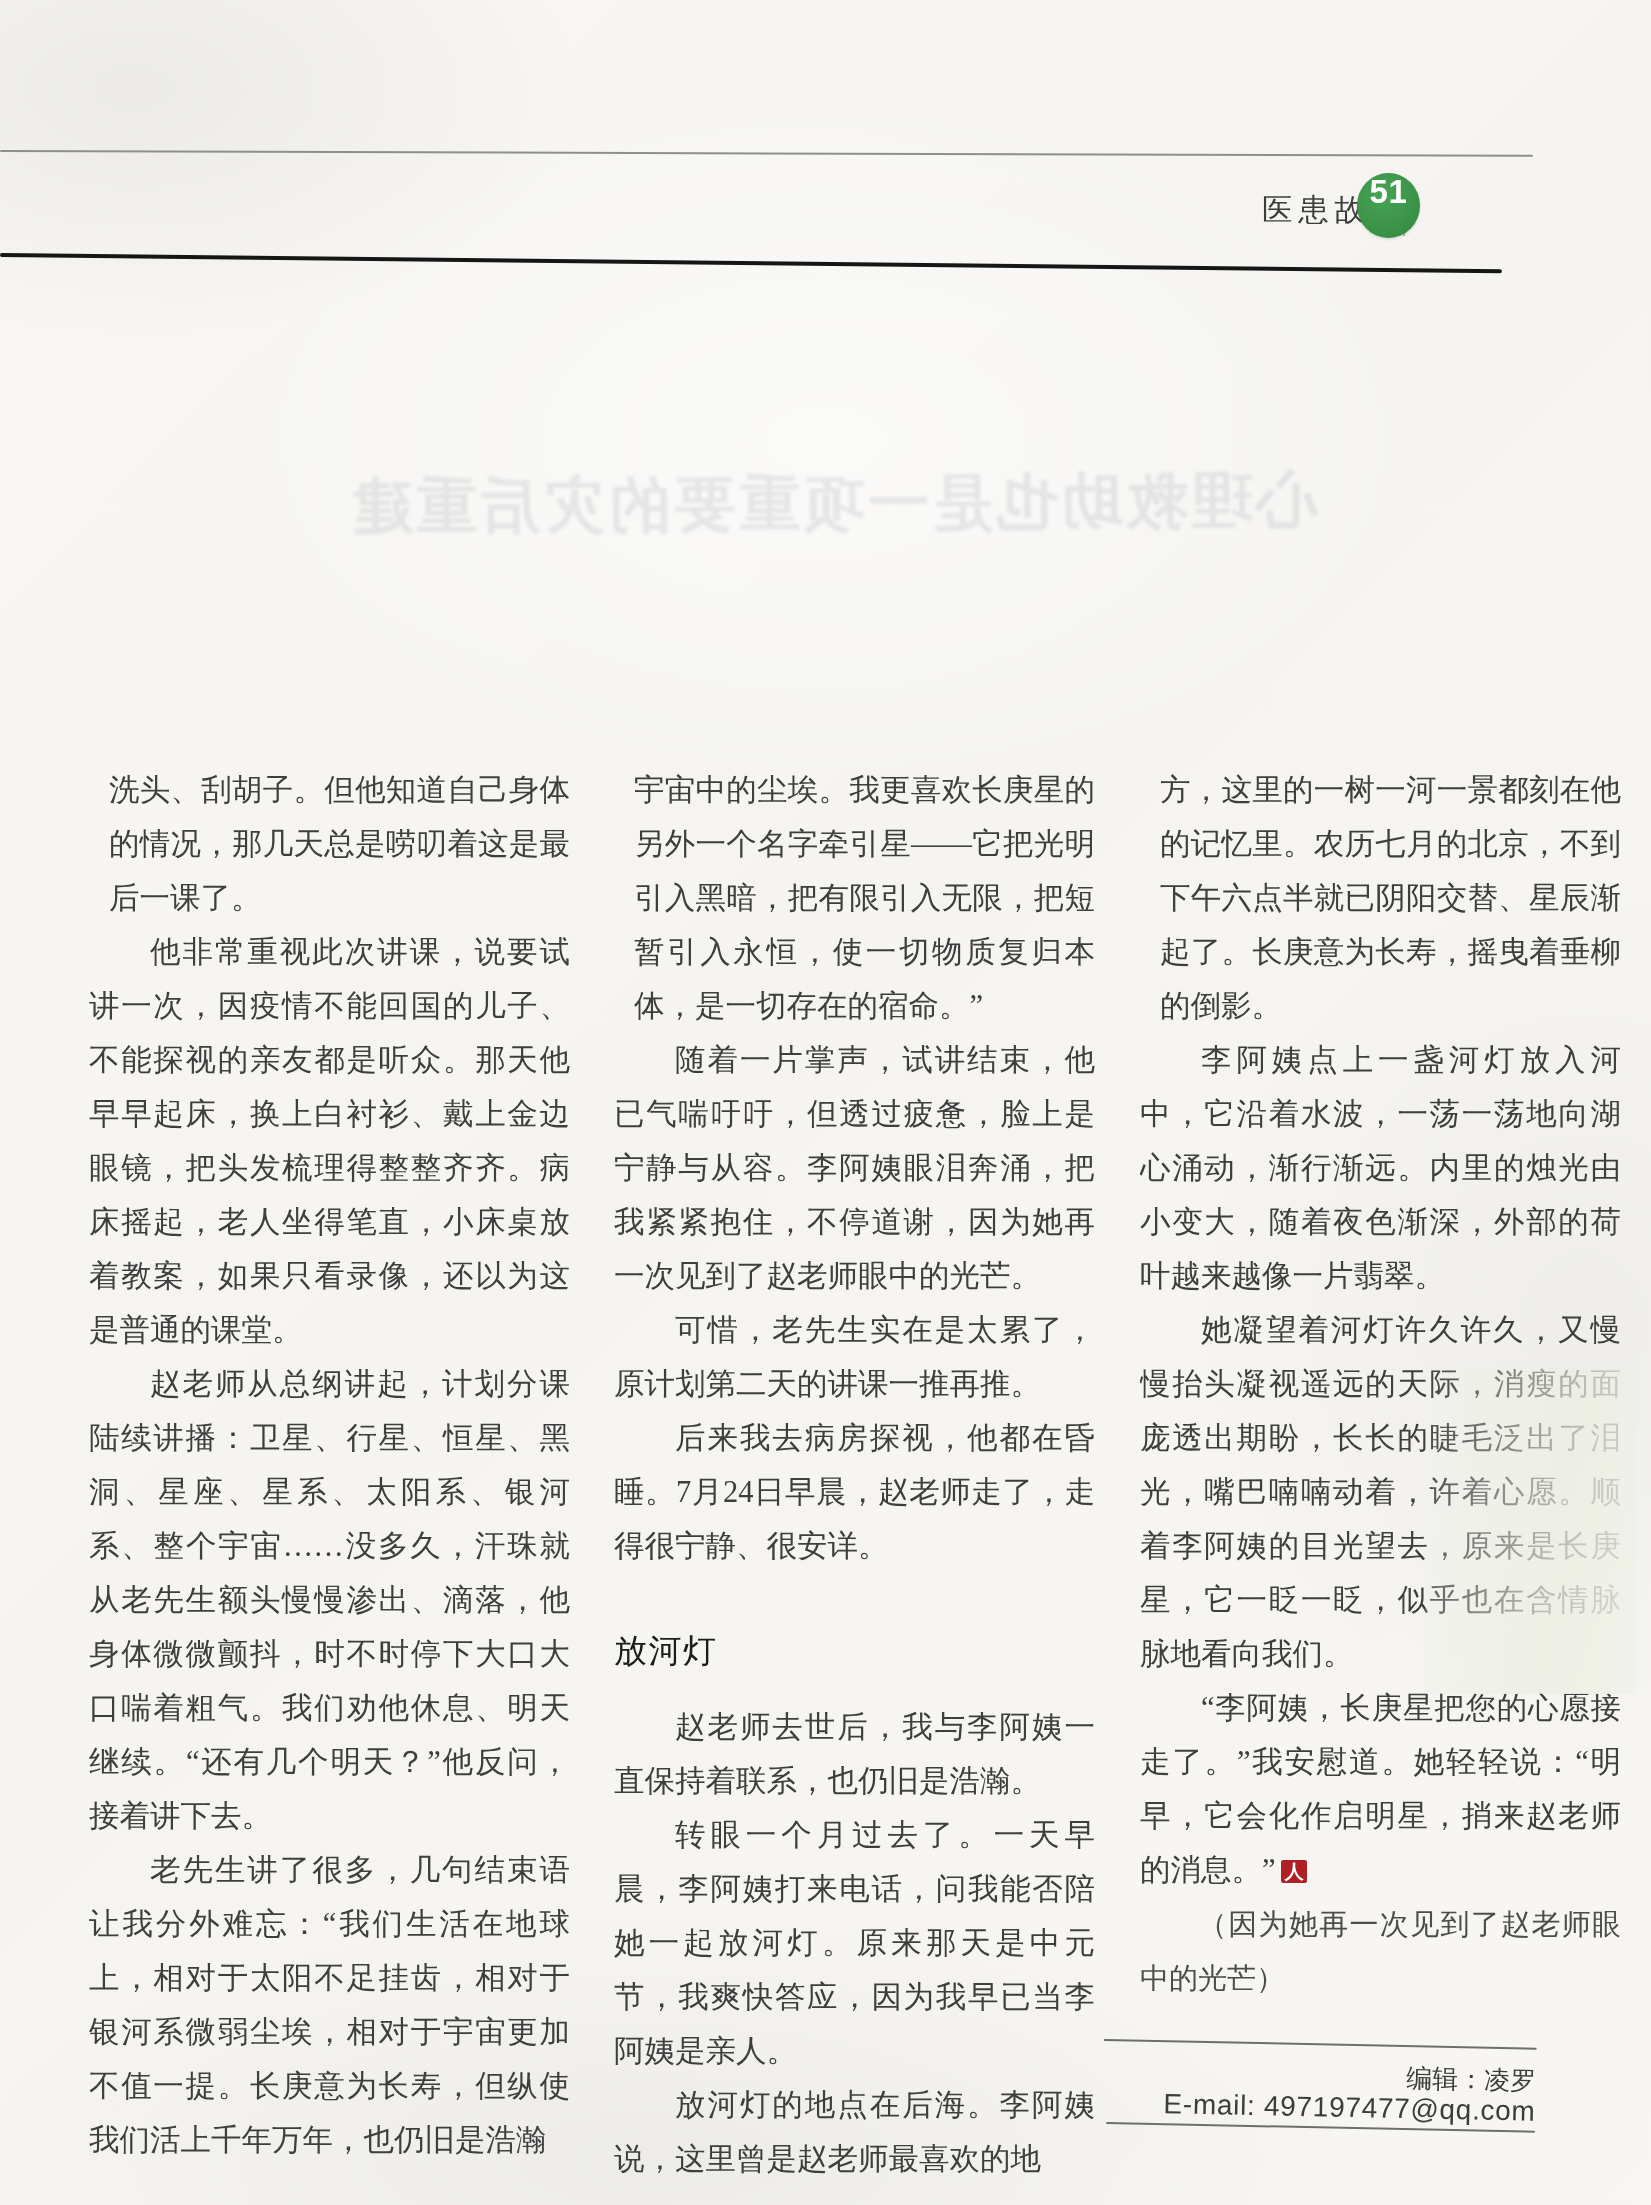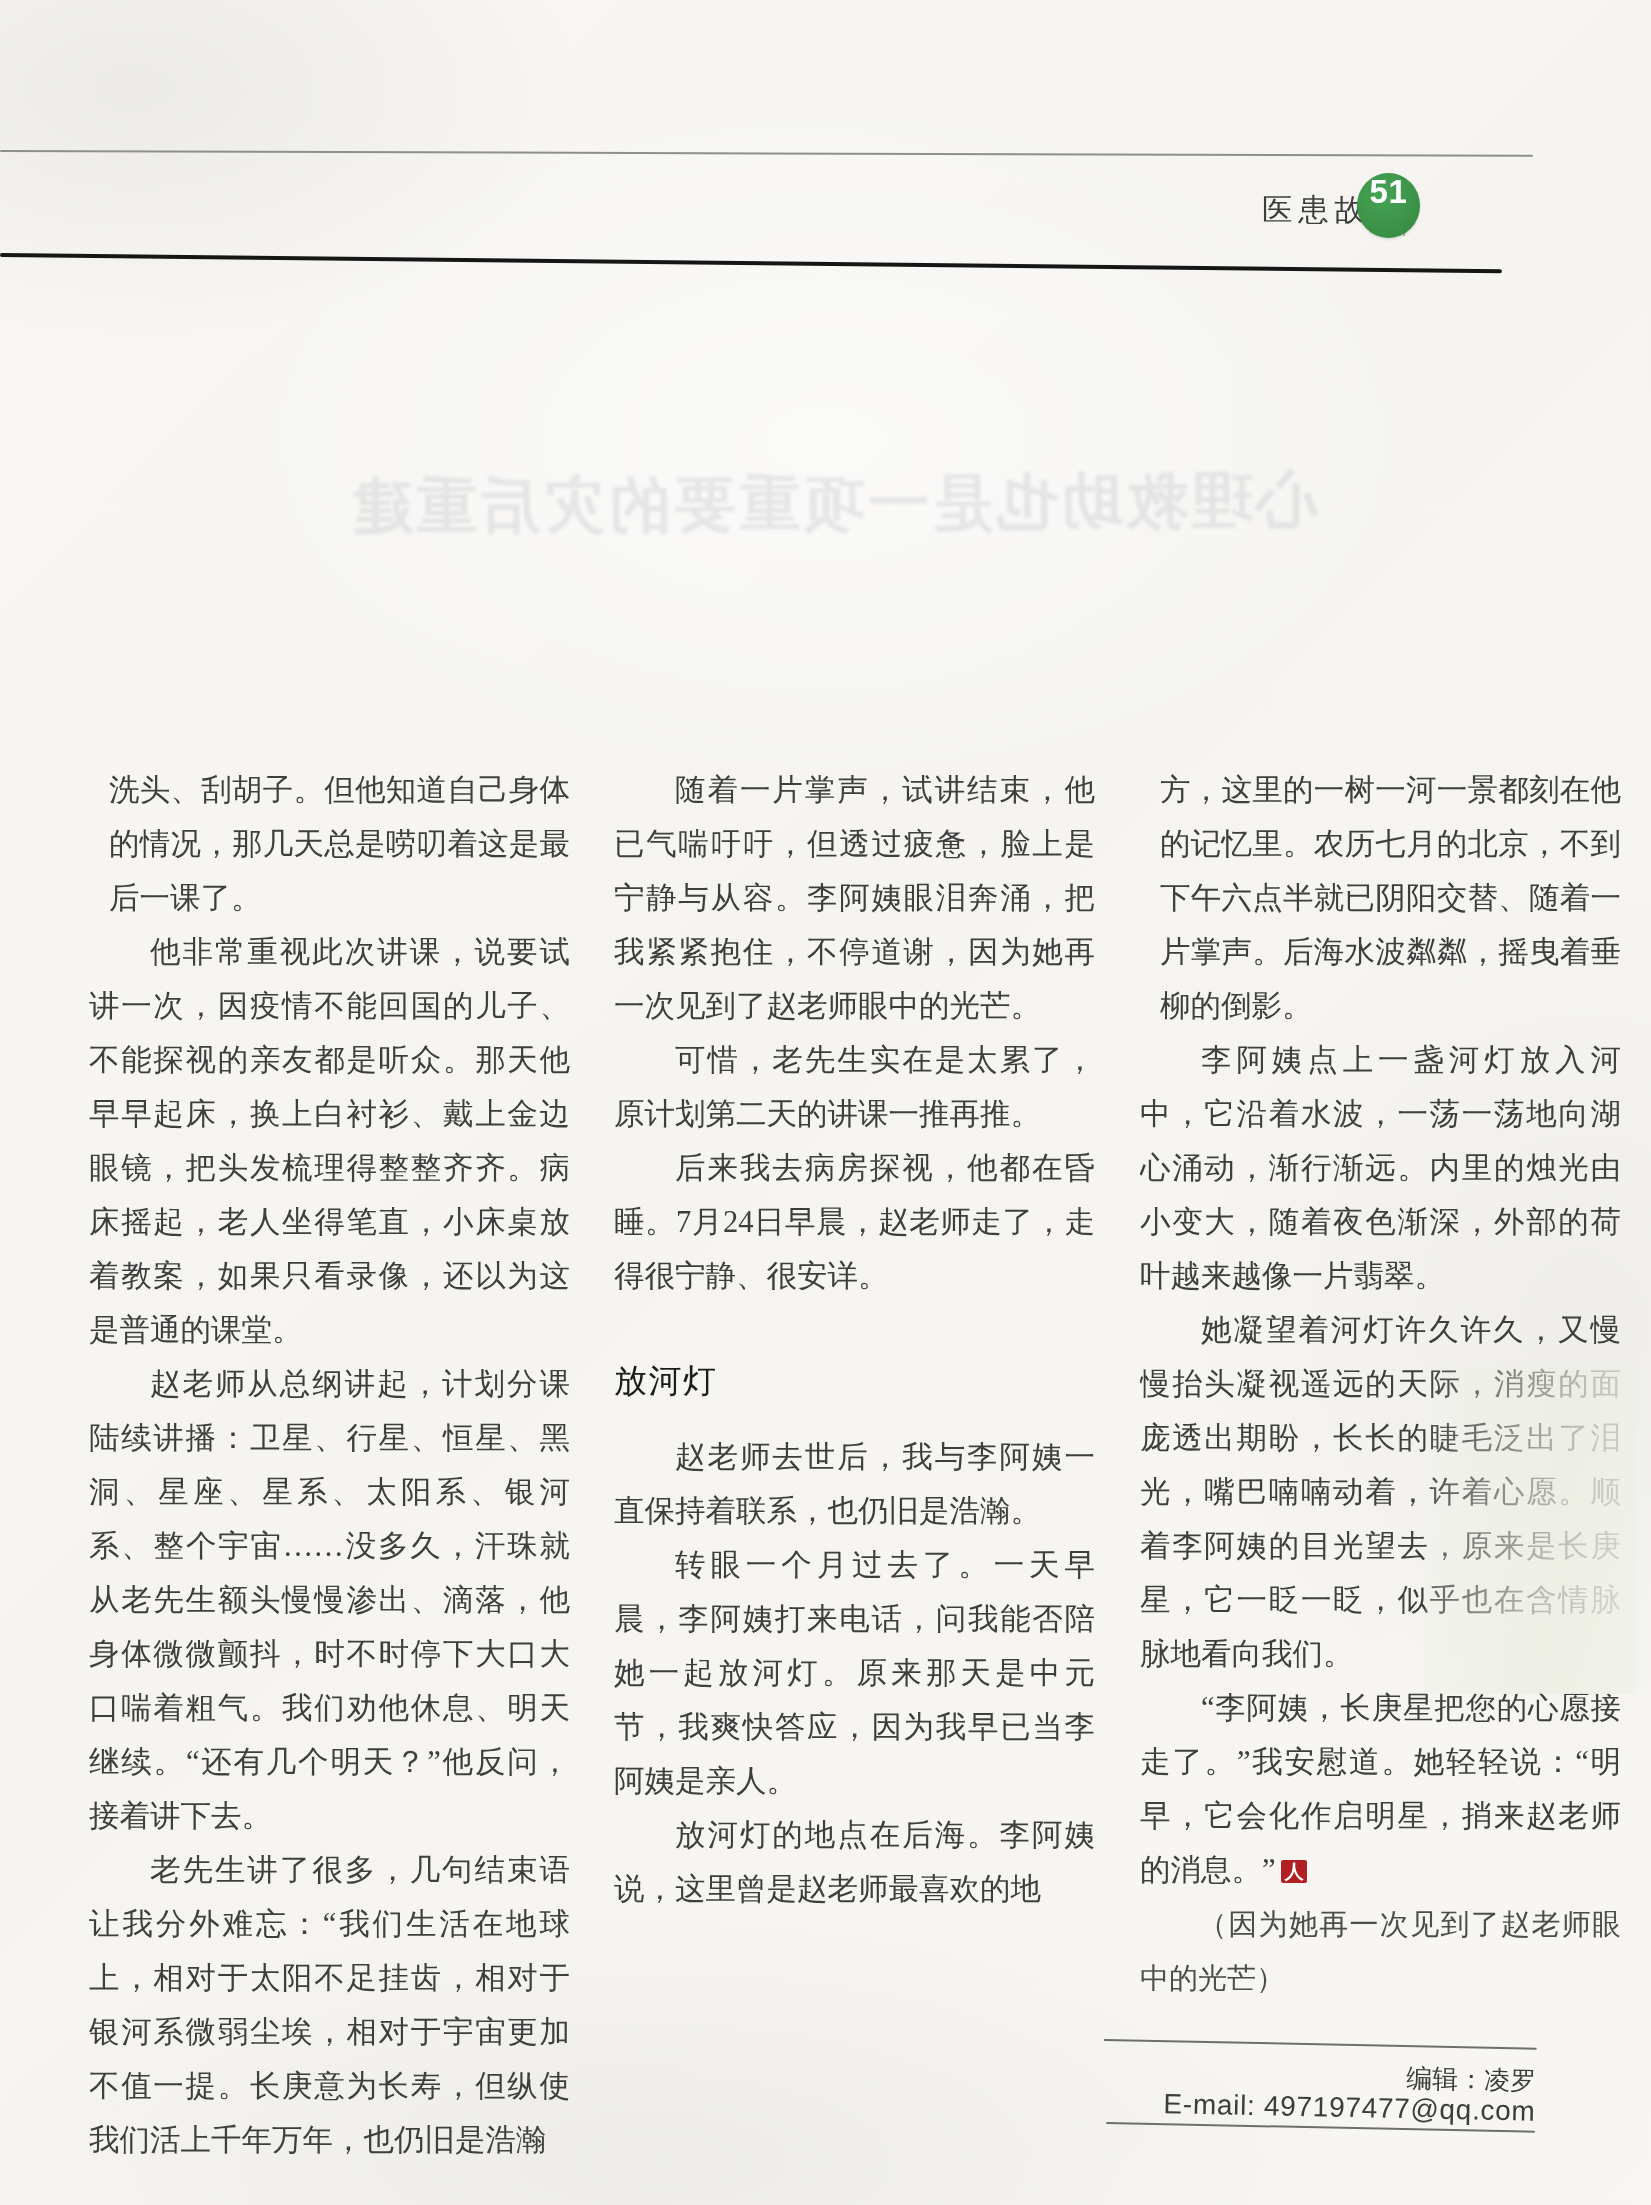--- a/index.html
+++ b/index.html
@@ -131,30 +131,31 @@
 
   <div class="ghost-title">心理救助也是一项重要的灾后重建</div>
 
   <div class="col col-1">
       <p class="cont">洗头、刮胡子。但他知道自己身体的情况，那几天总是唠叨着这是最后一课了。</p>
       <p class="">他非常重视此次讲课，说要试讲一次，因疫情不能回国的儿子、不能探视的亲友都是听众。那天他早早起床，换上白衬衫、戴上金边眼镜，把头发梳理得整整齐齐。病床摇起，老人坐得笔直，小床桌放着教案，如果只看录像，还以为这是普通的课堂。</p>
       <p class="">赵老师从总纲讲起，计划分课陆续讲播：卫星、行星、恒星、黑洞、星座、星系、太阳系、银河系、整个宇宙……没多久，汗珠就从老先生额头慢慢渗出、滴落，他身体微微颤抖，时不时停下大口大口喘着粗气。我们劝他休息、明天继续。“还有几个明天？”他反问，接着讲下去。</p>
       <p class="">老先生讲了很多，几句结束语让我分外难忘：“我们生活在地球上，相对于太阳不足挂齿，相对于银河系微弱尘埃，相对于宇宙更加不值一提。长庚意为长寿，但纵使我们活上千年万年，也仍旧是浩瀚</p>
     </div>
   <div class="col col-2">
+      <p class="cont">宇宙中的尘埃。我更喜欢长庚星的另外一个名字牵引星——它把光明引入黑暗，把有限引入无限，把短暂引入永恒，使一切物质复归本体，是一切存在的宿命。”</p>
       <p class="">随着一片掌声，试讲结束，他已气喘吁吁，但透过疲惫，脸上是宁静与从容。李阿姨眼泪奔涌，把我紧紧抱住，不停道谢，因为她再一次见到了赵老师眼中的光芒。</p>
       <p class="">可惜，老先生实在是太累了，原计划第二天的讲课一推再推。</p>
       <p class="">后来我去病房探视，他都在昏睡。7月24日早晨，赵老师走了，走得很宁静、很安详。</p>
       <div class="col-heading">放河灯</div>
       <p class="">赵老师去世后，我与李阿姨一直保持着联系，也仍旧是浩瀚。</p>
       <p class="">转眼一个月过去了。一天早晨，李阿姨打来电话，问我能否陪她一起放河灯。原来那天是中元节，我爽快答应，因为我早已当李阿姨是亲人。</p>
       <p class="">放河灯的地点在后海。李阿姨说，这里曾是赵老师最喜欢的地</p>
     </div>
   <div class="col col-3">
-      <p class="cont">方，这里的一树一河一景都刻在他的记忆里。农历七月的北京，不到下午六点半就已阴阳交替、随着一片掌声。后海水波粼粼，摇曳着垂柳的倒影。</p>
+      <p class="cont">方，这里的一树一河一景都刻在他的记忆里。农历七月的北京，不到下午六点半就已阴阳交替、星辰渐起了。长庚意为长寿，摇曳着垂柳的倒影。</p>
       <p class="">李阿姨点上一盏河灯放入河中，它沿着水波，一荡一荡地向湖心涌动，渐行渐远。内里的烛光由小变大，随着夜色渐深，外部的荷叶越来越像一片翡翠。</p>
       <p class="">她凝望着河灯许久许久，又慢慢抬头凝视遥远的天际，消瘦的面庞透出期盼，长长的睫毛泛出了泪光，嘴巴喃喃动着，许着心愿。顺着李阿姨的目光望去，原来是长庚星，它一眨一眨，似乎也在含情脉脉地看向我们。</p>
       <p class="">“李阿姨，长庚星把您的心愿接走了。”我安慰道。她轻轻说：“明早，它会化作启明星，捎来赵老师的消息。”<span class="end-mark" style="background: rgb(176, 31, 36);">人</span></p>
       <p class=" author">（因为她再一次见到了赵老师眼中的光芒）</p>
     </div>
 
   <div class="fade-patch"></div>
 
   <div class="footer">
     <div class="footer-rule top"></div>

